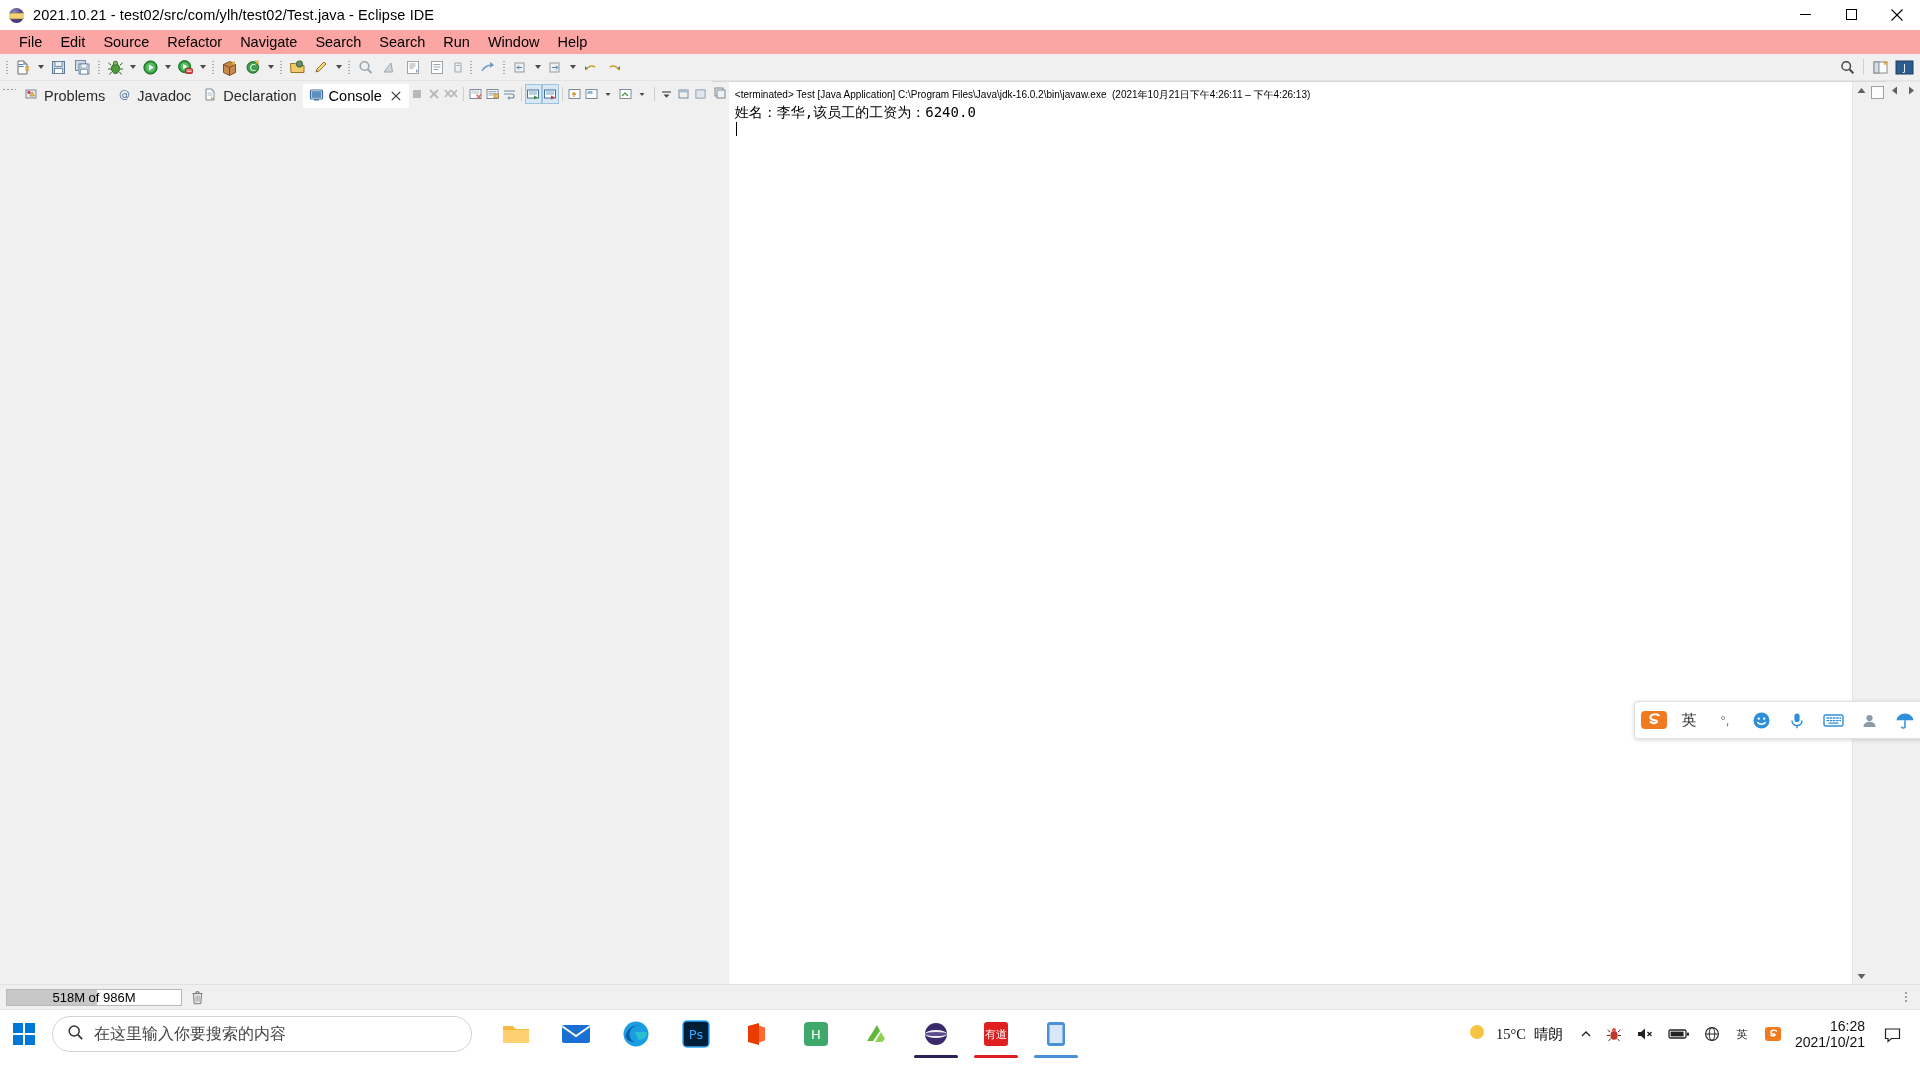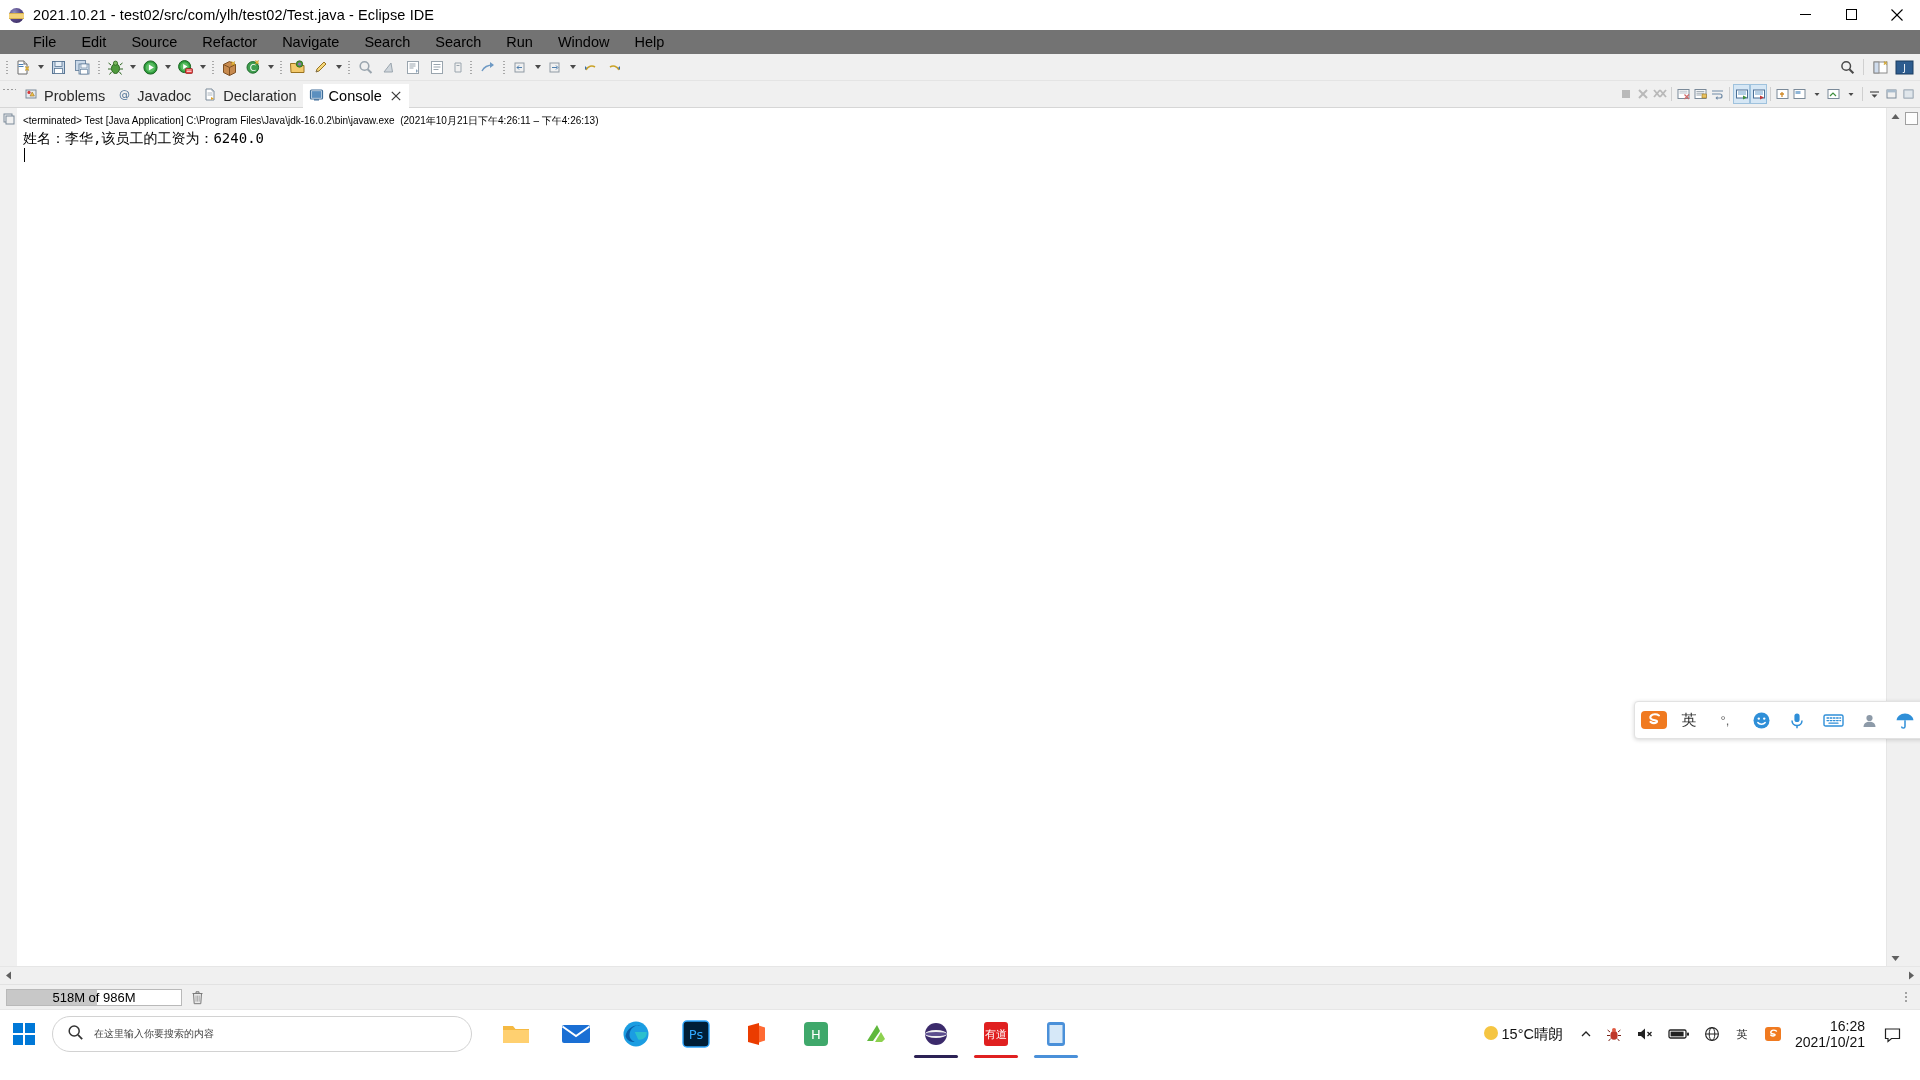--- a/index.html
+++ b/index.html
@@ -21,38 +21,38 @@
   .title-icon .band{
     position:absolute;left:1px;top:7px;width:15px;height:4px;background:#f3d27a;
     border-top:1px solid #d8b24e;border-bottom:1px solid #d8b24e;
   }
   .title-text{font-size:14.5px;color:#000;letter-spacing:0.1px;white-space:nowrap;}
   .win-btns{margin-left:auto;display:flex;height:29px;flex:none;}
   .win-btn{width:46px;height:29px;display:flex;align-items:center;justify-content:center;position:relative;}
   .win-btn svg{display:block;}
 
   
-  .menubar{height:24px;background:#737373;display:flex;align-items:center;padding-left:24px;flex:none;gap:7px;}
+  .menubar{height:24px;background:#fca5a5;display:flex;align-items:center;padding-left:10px;flex:none;}
   .menu-item{padding:2px 9px;font-size:14.5px;color:#000;line-height:18px;white-space:nowrap;}
 
   
   .toolbar{height:26px;background:#f0f0f0;display:flex;align-items:center;padding-left:2px;flex:none;position:relative;}
   .tbtn{width:24px;height:22px;display:flex;align-items:center;justify-content:center;position:relative;}
   .tbtn.small{width:17px;}
   .caret{width:11px;height:22px;display:flex;align-items:center;justify-content:center;}
   .caret i{display:block;width:0;height:0;border-left:3.5px solid transparent;border-right:3.5px solid transparent;border-top:4px solid #4a4a4a;}
   .grip{width:9px;height:22px;display:flex;align-items:center;justify-content:center;}
   .grip b{display:block;width:2px;height:14px;
       background-image:radial-gradient(circle,#a9a9a9 45%,transparent 46%);
       background-size:2px 3px;background-repeat:repeat-y;}
   .tb-right{margin-left:auto;display:flex;align-items:center;padding-right:4px;}
   .tb-sep{width:1px;height:16px;background:#d0d0d0;margin:0 4px;}
 
   
-  .viewarea{flex:1 1 auto;display:flex;flex-direction:column;min-height:0;background:#f0f0f0;border-top:1px solid #e4e4e4;}
+  .viewarea{flex:1 1 auto;display:flex;flex-direction:row;min-height:0;background:#f0f0f0;border-top:1px solid #e4e4e4;}
   .tabrow{height:26px;display:flex;align-items:flex-end;background:#f0f0f0;flex:none;position:relative;}
   .dotgrip{width:18px;height:26px;display:flex;align-items:center;justify-content:center;flex:none;}
   .dotgrip b{display:block;width:14px;height:3px;
      background-image:radial-gradient(circle,#9b9b9b 42%,transparent 44%);
      background-size:4px 3px;background-repeat:repeat-x;margin-bottom:9px;}
   .tab{height:23px;display:flex;align-items:center;padding:0 6px 0 6px;gap:5px;font-size:14.5px;color:#2a2a2a;white-space:nowrap;position:relative;}
   .tab .tlabel{line-height:22px;}
   .tab.active{background:#ffffff;color:#000;}
   .tab.active:after{content:"";position:absolute;left:0;right:0;bottom:-1px;height:2px;background:#ffffff;}
   .tabclose{width:14px;height:14px;display:flex;align-items:center;justify-content:center;margin-left:2px;}
@@ -104,27 +104,27 @@
   }
   .ime-logo{width:34px;height:28px;display:flex;align-items:center;justify-content:center;}
   .ime-item{height:30px;min-width:28px;padding:0 4px;display:flex;align-items:center;justify-content:center;}
   .ime-cn{font-size:15px;color:#333;}
   .ime-dots{font-size:13px;color:#6a6a6a;letter-spacing:0px;}
 
   
   .taskbar{height:48px;background:#ffffff;display:flex;align-items:center;flex:none;border-top:1px solid #e6e6e6;}
   .start{width:48px;height:48px;display:flex;align-items:center;justify-content:center;}
   .searchbox{width:420px;height:36px;margin-left:4px;background:#ffffff;border:1px solid #d2d2d2;border-radius:18px;display:flex;align-items:center;padding-left:14px;gap:10px;box-sizing:border-box;}
-  .searchbox .ph{font-size:10px;color:#444;white-space:nowrap;}
+  .searchbox .ph{font-size:16px;color:#444;white-space:nowrap;}
   .tasks{display:flex;align-items:center;margin-left:14px;gap:0px;}
   .taskicon{width:60px;height:48px;display:flex;align-items:center;justify-content:center;position:relative;}
   .taskicon .underline{position:absolute;bottom:0;left:8px;right:8px;height:3px;border-radius:2px;}
   .tray{margin-left:auto;display:flex;align-items:center;padding-right:2px;gap:0;}
   .tray-item{height:48px;display:flex;align-items:center;justify-content:center;padding:0 7px;}
-  .weather{display:flex;align-items:center;padding:0 10px 0 4px;}
+  .weather{display:flex;align-items:center;gap:8px;padding:0 10px 0 4px;font-family:Liberation Serif, serif;}
   .weather .txt{font-size:14.5px;color:#111;white-space:nowrap;}
   .clock{display:flex;flex-direction:column;align-items:flex-end;justify-content:center;padding:0 12px 0 6px;line-height:16px;}
   .clock div{font-size:14px;color:#111;white-space:nowrap;}
   .shownd{width:10px;height:48px;}
 </style>
 </head>
 <body>
 
 <div class="app">
 

